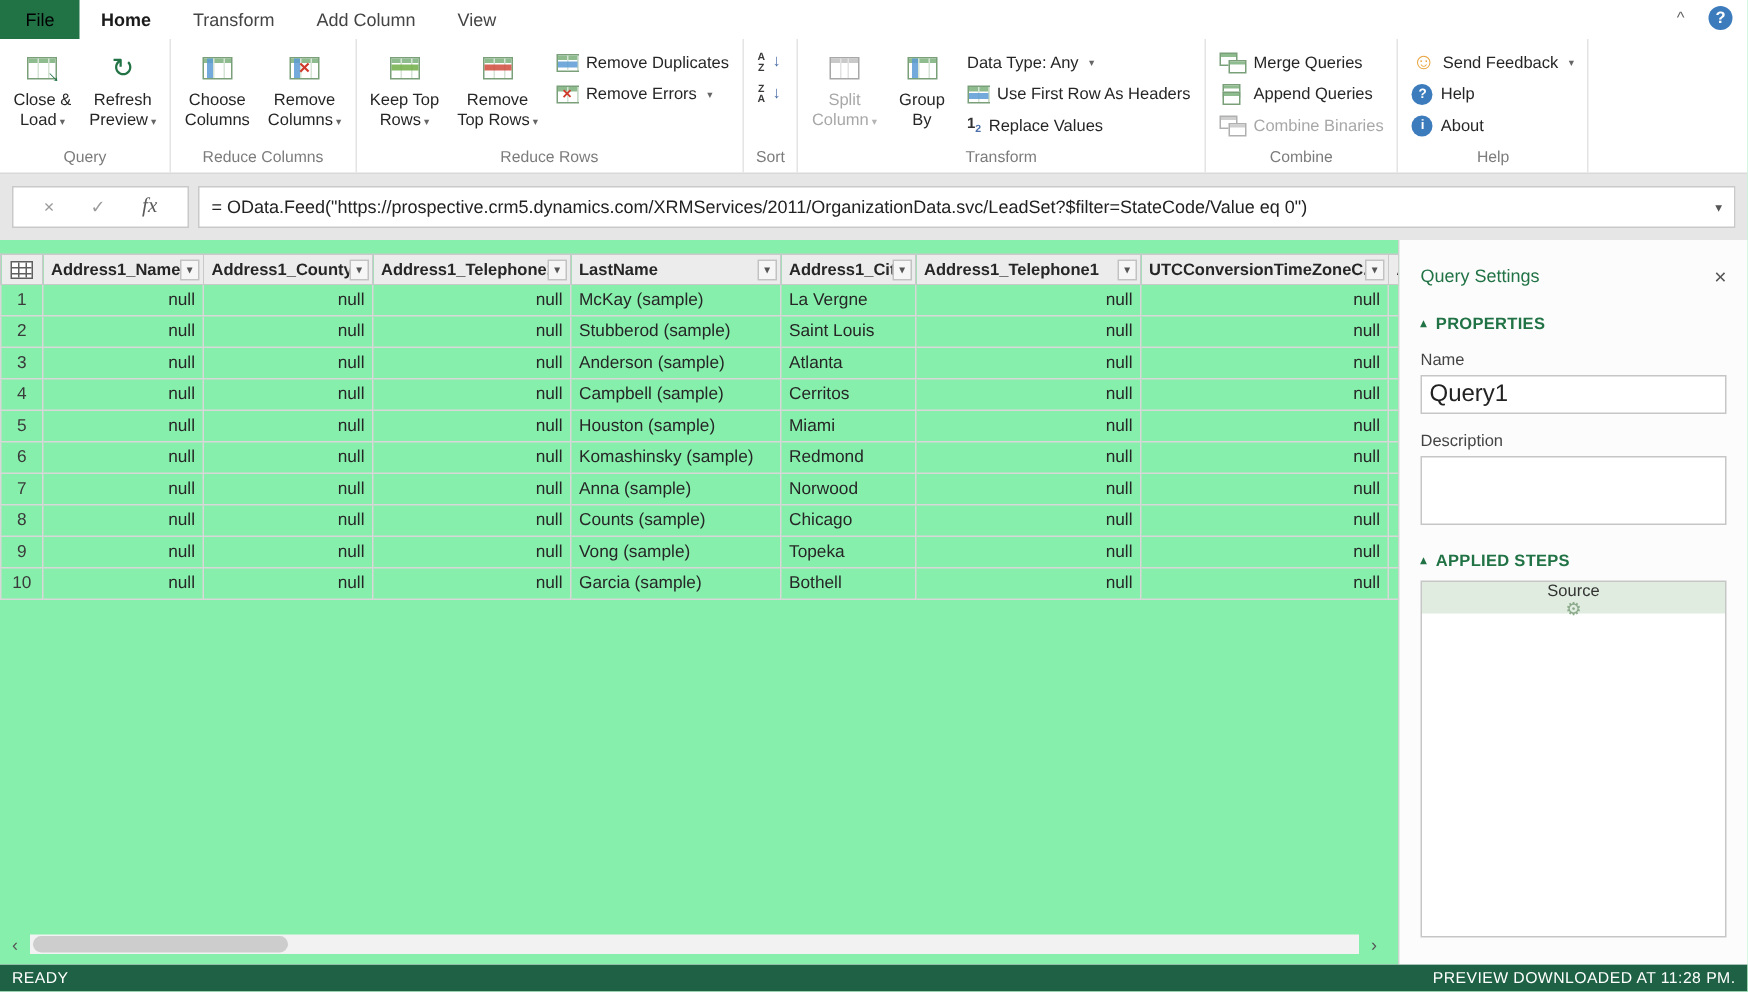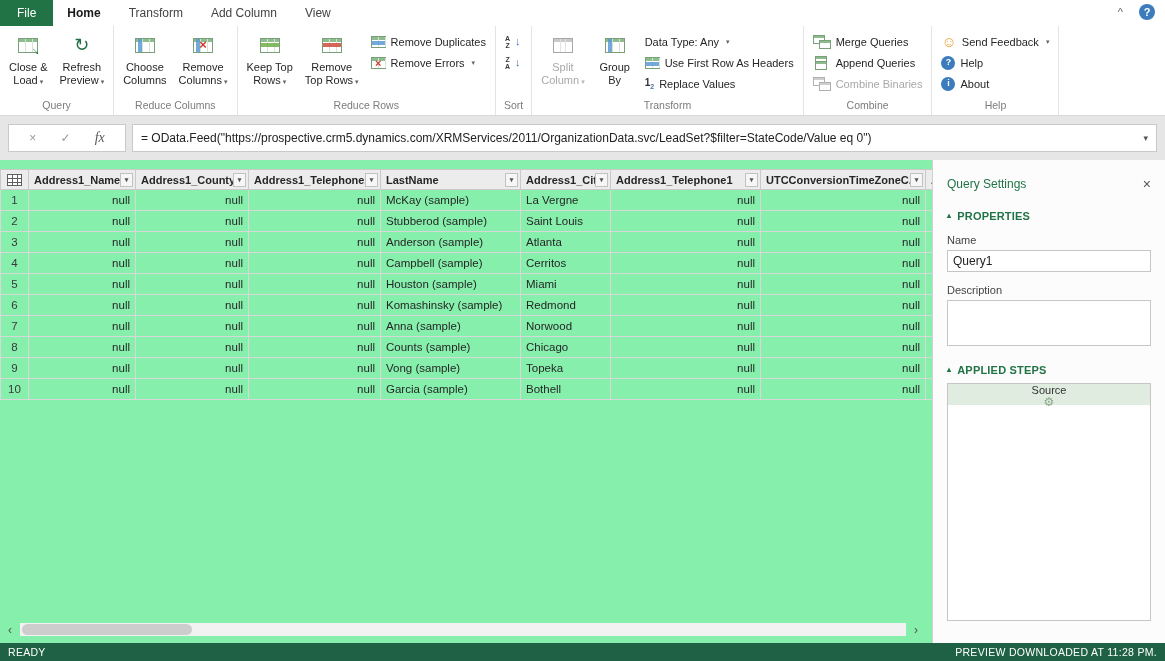--- a/index.html
+++ b/index.html
@@ -3,21 +3,21 @@
 <meta charset="utf-8">
 <style>
   * { box-sizing:border-box; margin:0; padding:0; }
   html,body { width:1165px; height:661px; overflow:hidden; }
   body { font-family:"Liberation Sans", sans-serif; background:#fff; color:#262626; }
   .app { width:1165px; height:661px; display:flex; flex-direction:column; }
 
   
   .tab-bar { height:26px; display:flex; align-items:stretch; background:#fff; position:relative; flex:0 0 auto; }
   .tab { font-size:12px; color:#444; padding:6px 14px 0; cursor:default; }
-  .tab.file { background:#217346; color:#ffffff; padding:6px 17px 0; }
+  .tab.file { background:#217346; color:#000000; padding:6px 17px 0; }
   .tab.active { font-weight:bold; color:#1a1a1a; }
   .tabbar-right { position:absolute; right:10px; top:4px; display:flex; gap:16px; align-items:center; }
   .chevron-up { color:#666; font-size:11px; line-height:1; }
   .circle-btn { width:16px; height:16px; border-radius:50%; background:#3c7cbc; color:#fff; font-size:11px; font-weight:bold; display:flex; align-items:center; justify-content:center; line-height:1; }
   .circle-btn.sm { width:14px; height:14px; font-size:9px; }
 
   
   .ribbon { height:90px; background:#fff; border-bottom:1px solid #d9d9d9; display:flex; align-items:stretch; flex:0 0 auto; }
   .rgroup { display:flex; flex-direction:column; border-right:1px solid #e4e4e4; }
   .rgroup-content { display:flex; align-items:flex-start; padding:3px 3px 0; }
@@ -92,21 +92,21 @@
   .scroll-thumb { position:absolute; left:2px; top:1px; height:11px; width:170px; background:#cdcdcd; border-radius:6px; }
 
   
   .panel { flex:1; background:#fcfcfc; padding:0 14px; position:relative; overflow:hidden; }
   .panel-head { display:flex; justify-content:space-between; align-items:center; margin-top:16px; }
   .panel-title { font-size:12px; color:#217346; font-weight:normal; }
   .panel-close { color:#555; font-size:14px; cursor:default; }
   .sec { display:flex; align-items:center; gap:6px; margin-top:18px; color:#217346; font-weight:bold; font-size:11px; letter-spacing:.2px; }
   .tri { color:#217346; font-size:8px; line-height:1; }
   .flabel { margin-top:12px; font-size:11px; color:#444; }
-  .tinput { width:100%; margin-top:4px; border:1px solid #c6c6c6; padding:3px 5px; font-size:12px; font-family:"Liberation Sans", sans-serif; color:#222; background:#fff; display:block; }
+  .tinput { width:100%; margin-top:4px; border:1px solid #c6c6c6; padding:3px 5px; font-size:16px; font-family:"Liberation Sans", sans-serif; color:#222; background:#fff; display:block; }
   textarea.tinput { height:46px; resize:none; }
   .steps-box { margin-top:7px; border:1px solid #c6c6c6; background:#fff; height:238px; }
   .step { display:flex; justify-content:space-between; align-items:center; height:21px; padding:0 7px; font-size:11px; color:#333; cursor:default;flex-direction:column; }
   .step.selected { background:#dfecdf; }
   .gear { color:#8aa98a; font-size:12px; line-height:1; }
 
   
   .status-bar { height:18px; flex:0 0 18px; background:#1e6145; color:#fff; display:flex; justify-content:space-between; align-items:center; padding:0 8px; font-size:10.5px; letter-spacing:.3px; }
 </style>
 </head>

